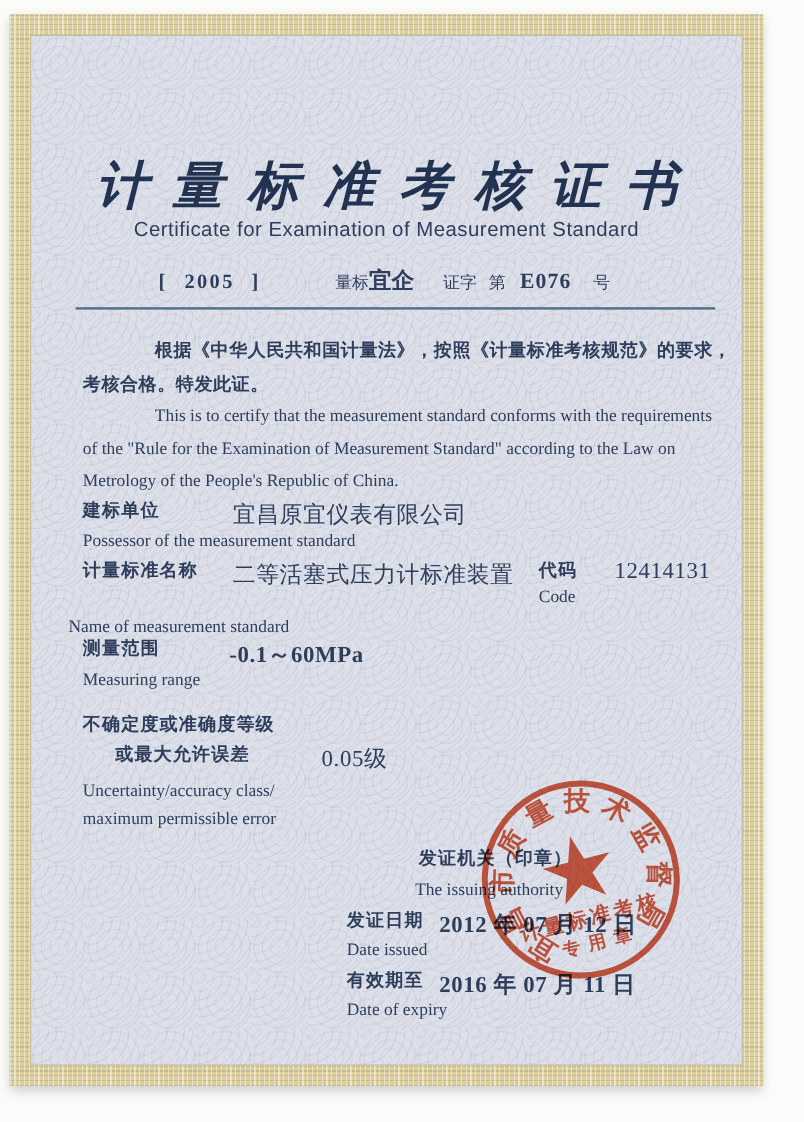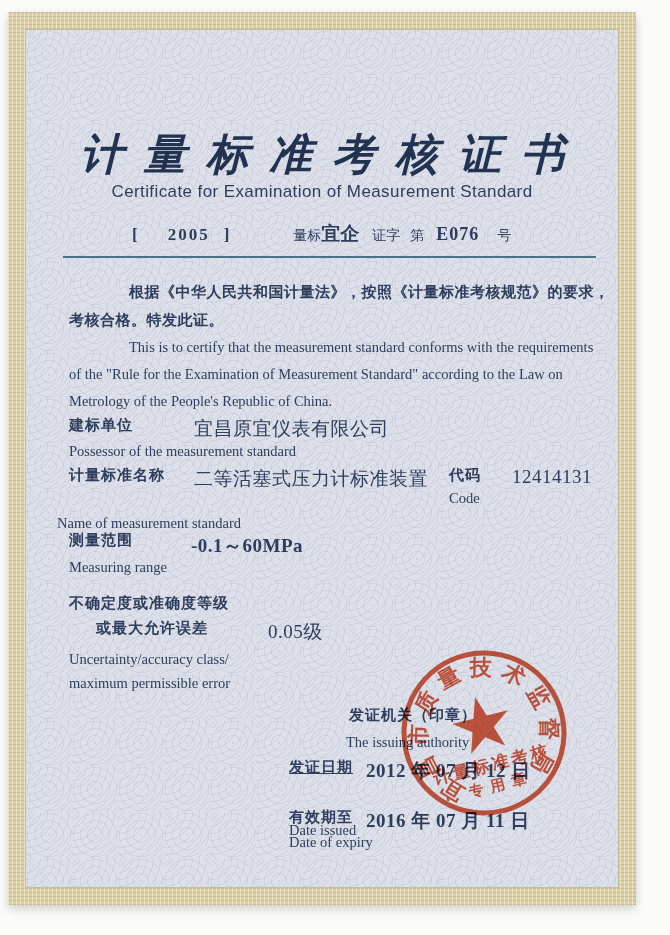--- a/index.html
+++ b/index.html
@@ -55,25 +55,25 @@
 <body>
 
 <div class="certificate">
   <div class="paper">
 
     <div class="abs cn-title" style="top:96px;">计量标准考核证书</div>
     <div class="abs en-title" style="top:152px;">Certificate for Examination of Measurement Standard</div>
 
     <div class="abs serial" style="left:106px;top:191px;">
       <span class="bracket">[</span>
-      <span class="bracket" style="margin-left:28px;">2005</span>
+      <span class="bracket" style="margin-left:14px;">2005</span>
       <span class="bracket" style="margin-left:14px;">]</span>
       <span class="small" style="margin-left:62px;">量标</span>
       <span class="big" style="">宜企</span>
-      <span class="small" style="margin-left:13px;">证字</span>
+      <span class="small" style="margin-left:24px;">证字</span>
       <span class="small" style="margin-left:10px;">第</span>
       <span class="num" style="margin-left:12px;">E076</span>
       <span class="small" style="margin-left:18px;">号</span>
     </div>
     <div class="abs rule" style="left:37px;top:226px;width:533px;"></div>
 
     <div class="abs cn-b" style="left:103px;top:253px;letter-spacing:.5px;font-weight:600;">根据《中华人民共和国计量法》，按照《计量标准考核规范》的要求，</div>
     <div class="abs cn-b" style="left:43px;top:281px;letter-spacing:.5px;font-weight:600;">考核合格。特发此证。</div>
     <div class="abs en" style="left:103px;top:309px;">This is to certify that the measurement standard conforms with the requirements</div>
     <div class="abs en" style="left:43px;top:336px;">of the "Rule for the Examination of Measurement  Standard" according to the Law on</div>
@@ -96,23 +96,23 @@
 
     <div class="abs cn-b" style="left:43px;top:564px;text-align:right;">不确定度或准确度等级</div>
     <div class="abs cn-b" style="left:70px;top:589px;">或最大允许误差</div>
     <div class="abs val" style="left:242px;top:589px;font-weight:normal;">0.05级</div>
     <div class="abs en" style="left:43px;top:621px;">Uncertainty/accuracy class/</div>
     <div class="abs en" style="left:43px;top:645px;">maximum permissible error</div>
 
     <div class="abs cn-b" style="left:323px;top:676px;">发证机关（印章）</div>
     <div class="abs en" style="left:320px;top:704px;">The issuing authority</div>
 
-    <div class="abs cn-b" style="left:263px;top:728px;text-decoration:underline;">发证日期</div>
+    <div class="abs cn-b" style="left:263px;top:728px;">发证日期</div>
     <div class="abs val" style="left:340px;top:728px;">2012 年 07 月 12  日</div>
-    <div class="abs en" style="left:263px;top:754px;margin-top:38px;">Date issued</div>
+    <div class="abs en" style="left:263px;top:754px;">Date issued</div>
 
     <div class="abs cn-b" style="left:263px;top:778px;">有效期至</div>
     <div class="abs val" style="left:340px;top:778px;">2016 年 07 月 11  日</div>
     <div class="abs en" style="left:263px;top:804px;">Date of expiry</div>
 
     <svg class="stamp" viewBox="0 0 190 190">
       <g transform="rotate(-14 95 95)" fill="#d34527">
         <circle cx="95" cy="95" r="80" fill="none" stroke="#d34527" stroke-width="5"></circle>
         <defs>
           <path id="ringPath" d="M 95 153 A 58 58 0 1 1 95.01 153" fill="none"></path>

